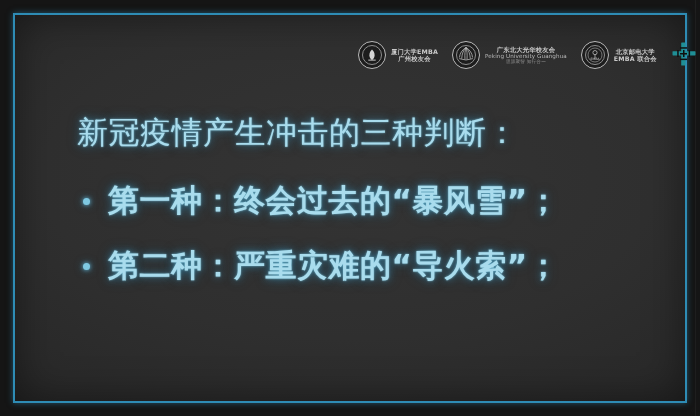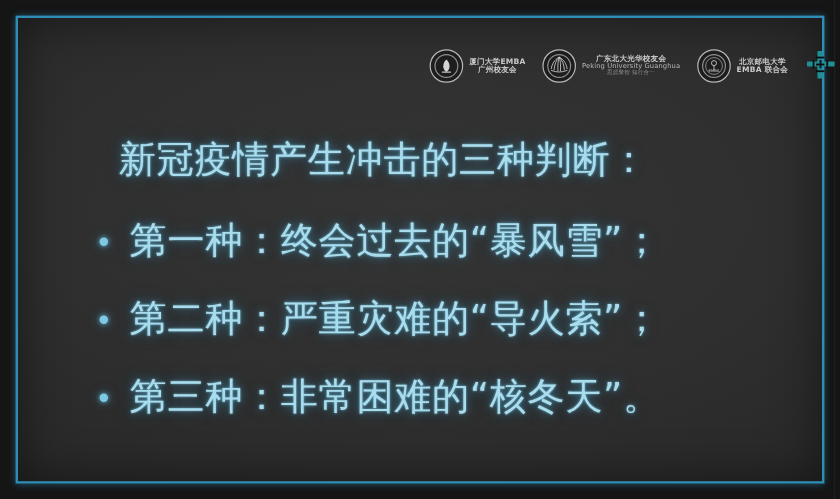--- a/index.html
+++ b/index.html
@@ -136,21 +136,21 @@
     text-shadow:
       0 0 2px rgba(150,225,250,0.75),
       0 0 7px rgba(60,170,215,0.55),
       0 0 14px rgba(30,130,180,0.35);
     font-family: "DejaVu Sans", "Liberation Sans", sans-serif;
     white-space: nowrap;
   }
 
   #title {
     position: absolute;
-    left: 84px;
+    left: 62px;
     top: 97px;
     font-size: 31px;
     letter-spacing: 0.5px;
   }
 
   .bullet-row {
     position: absolute;
     left: 68px;
     display: flex;
     align-items: center;
@@ -164,20 +164,21 @@
     height: 7px;
     border-radius: 50%;
     background: #7fc9e2;
     box-shadow: 0 0 4px rgba(110,200,235,0.9), 0 0 9px rgba(50,160,210,0.5);
     margin-right: 18px;
     flex: 0 0 auto;
   }
   .bullet-text {
     font-size: 31px;
     letter-spacing: 0.5px;
+    font-weight: bold;
   }
 </style>
 </head>
 <body>
 
 <div id="slide">
 
   <div id="right-seam"></div>
 
   <div id="panel">
@@ -274,19 +275,15 @@
     <div class="bullet-row" id="b1">
       <span class="dot"></span>
       <span class="bullet-text glow">第一种：终会过去的“暴风雪”；</span>
     </div>
 
     <div class="bullet-row" id="b2">
       <span class="dot"></span>
       <span class="bullet-text glow">第二种：严重灾难的“导火索”；</span>
     </div>
 
-    <div class="bullet-row" id="b3">
-      <span class="dot"></span>
-      <span class="bullet-text glow">第三种：非常困难的“核冬天”。</span>
-    </div>
 
   </div>
 </div>
 
 </body></html>

